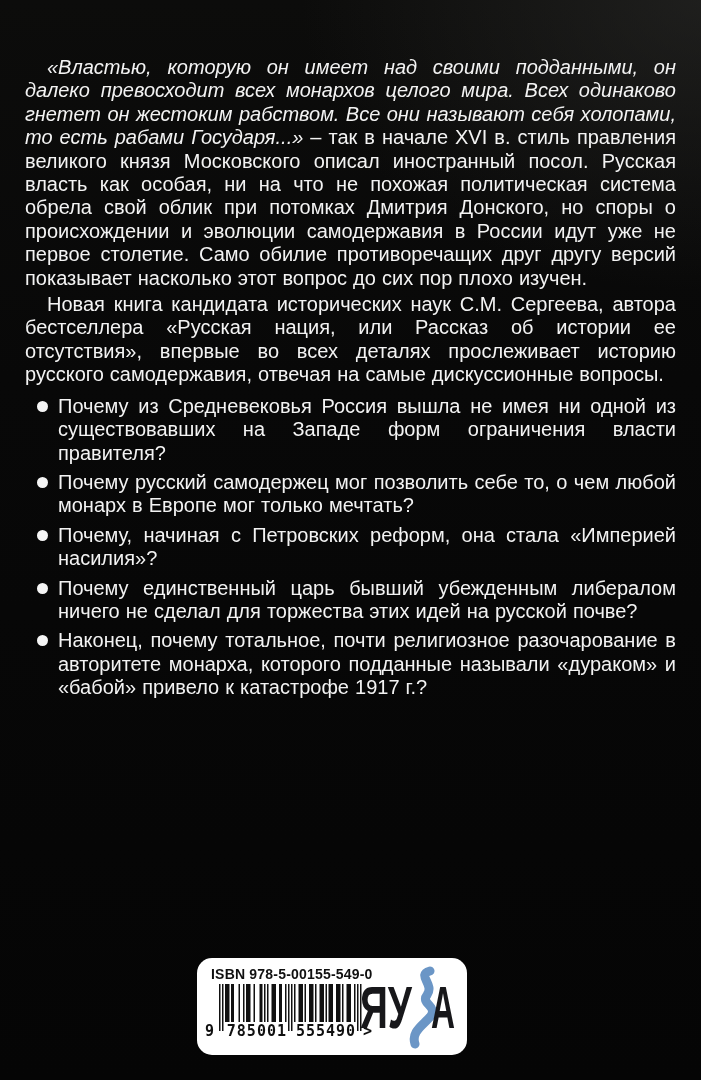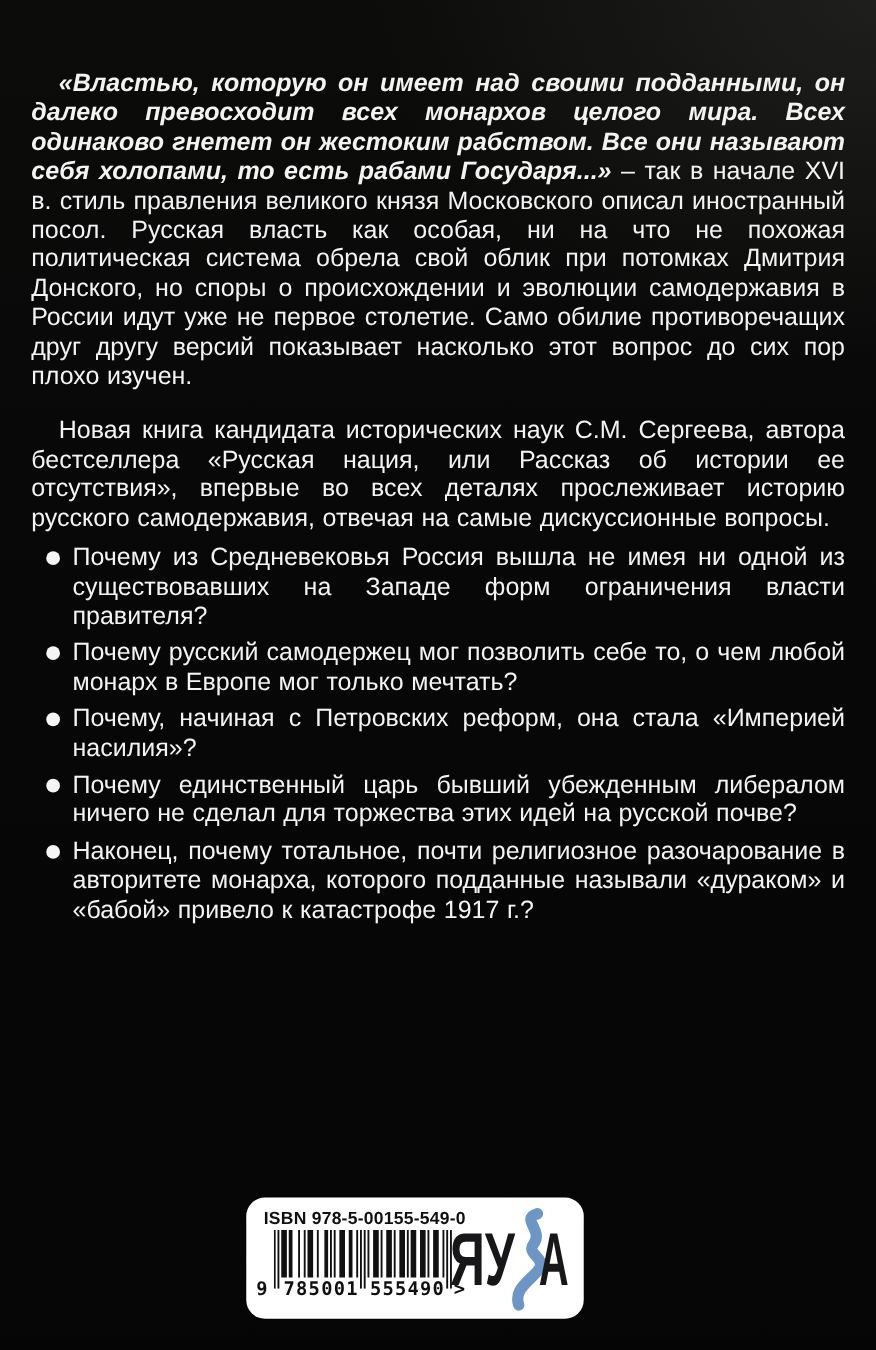--- a/index.html
+++ b/index.html
@@ -13,22 +13,22 @@
     background:
       radial-gradient(95% 45% at 100% 0%, rgba(46,46,44,.55), rgba(8,8,8,0) 60%),
       linear-gradient(180deg,#0c0c0b 0%, #080808 35%, #050505 100%);
     color:#f3f3f3;
   }
   .textcol{position:absolute;left:25px;top:56px;width:651px;}
   .para{
     font-size:20px;line-height:23.4px;text-align:justify;
     margin:0;text-indent:22px;word-spacing:.5px;
   }
-  .qbold{font-weight:bold;font-style:italic;}
-  .about{margin-top:20px;}
+  .qbold{font-weight:normal;font-style:italic;}
+  .about{margin-top:3px;}
   .questions{list-style:none;margin:8px 0 0 0;padding:0;}
   .questions li{
     position:relative;padding-left:33px;margin-top:6px;
     font-size:20px;line-height:23.4px;text-align:justify;word-spacing:.5px;
   }
   .dot{
     position:absolute;left:12px;top:6px;width:11px;height:11px;
     border-radius:50%;background:#f5f5f5;
   }
   

